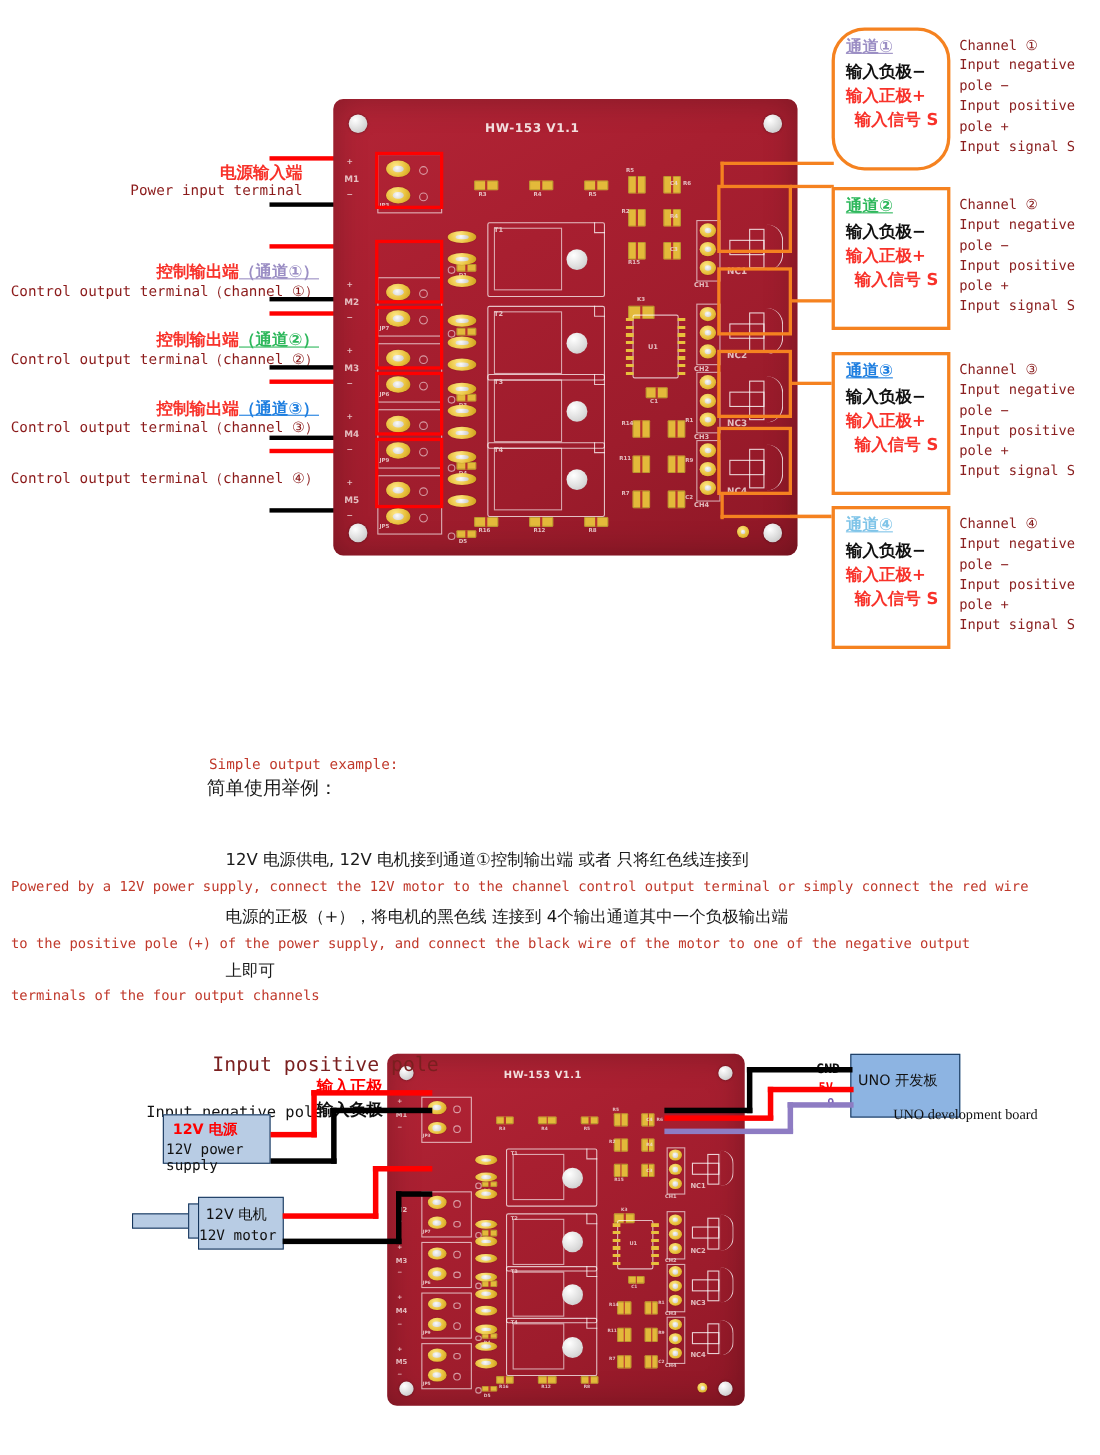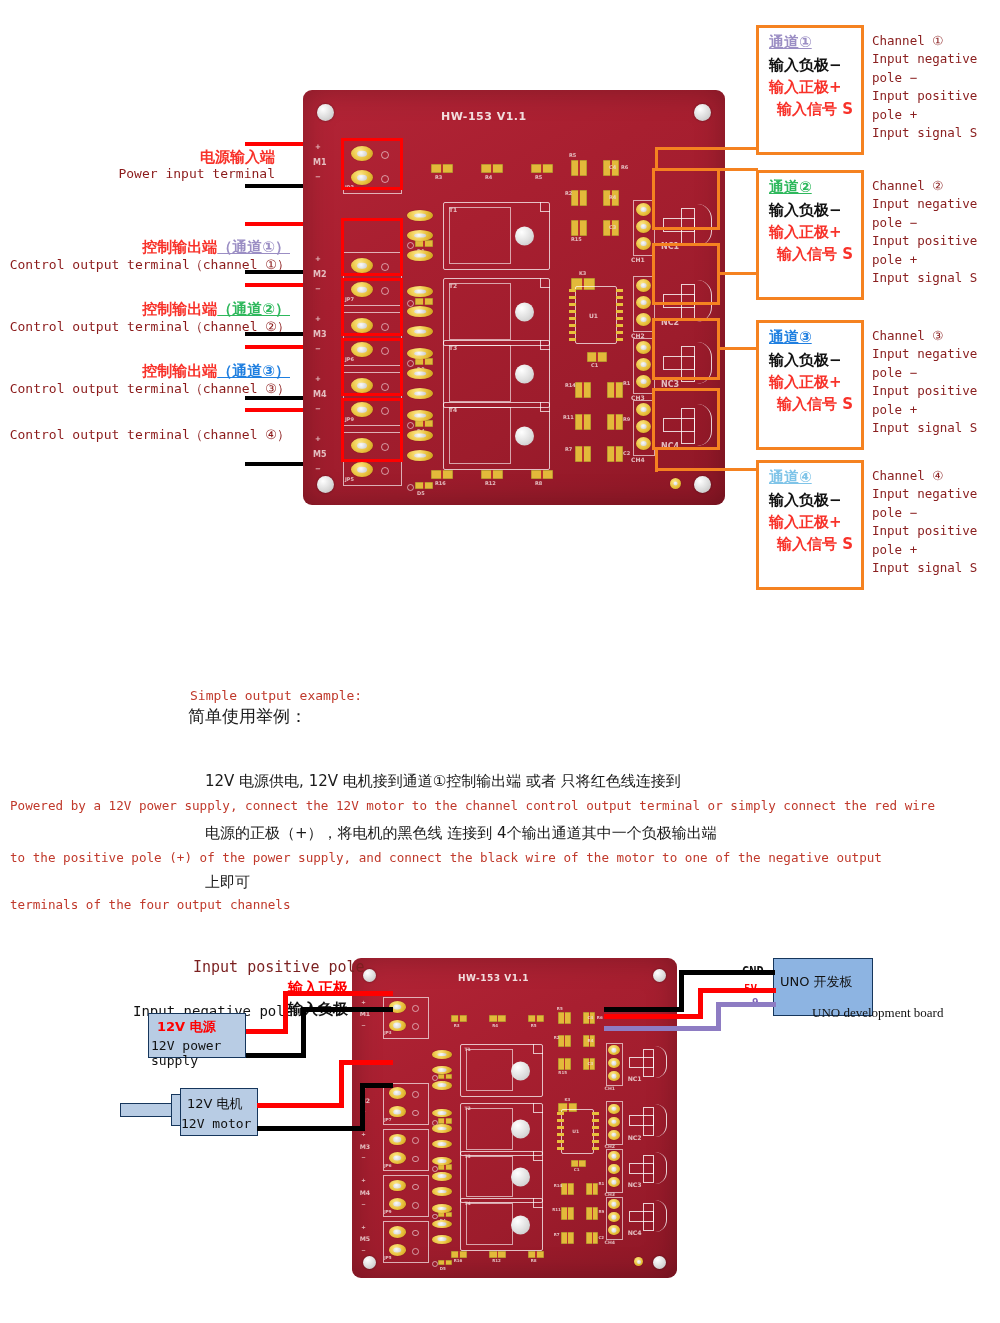--- a/index.html
+++ b/index.html
@@ -388,21 +388,21 @@
 
 <div class="wire" style="left:718px;top:168px;width:40px;height:3px;background:#f58220;"></div>
 <div class="wire" style="left:718px;top:272px;width:40px;height:3px;background:#f58220;"></div>
 <div class="wire" style="left:718px;top:347px;width:40px;height:3px;background:#f58220;"></div>
 <div class="wire" style="left:718px;top:468px;width:40px;height:3px;background:#f58220;"></div>
 <div class="wire" style="left:655px;top:147px;width:3px;height:24px;background:#f58220;"></div>
 <div class="wire" style="left:655px;top:147px;width:103px;height:3px;background:#f58220;"></div>
 <div class="wire" style="left:655px;top:450px;width:3px;height:22px;background:#f58220;"></div>
 <div class="wire" style="left:655px;top:468px;width:103px;height:3px;background:#f58220;"></div>
 
-<div class="chbox" style="left:756px;top:25px;width:108px;height:130px;">
+<div class="chbox" style="left:756px;top:25px;width:108px;height:130px;border-radius:30px;">
   <div class="hdr" style="color:#9b8ec4;">通道①</div>
   <div class="ln neg">输入负极−</div>
   <div class="ln pos">输入正极+</div>
   <div class="ln sig">输入信号 S</div>
 </div>
 <div class="chen" style="left:872px;top:32px;">Channel ①
 Input negative
 pole −
 Input positive
 pole +
@@ -717,21 +717,21 @@
     </div>
     <div class="silk-lbl" style="left: 252.56px; top: 281.82px; font-size: 4.62px;">CH4</div>
     <div class="relaysilk" style="left: 274.12px; top: 238.7px; width: 44.66px; height: 44.66px;">
       <div style="position:absolute;left:3.08px;top:13.86px;width:23.1px;height:9.24px;border:1px solid rgba(255,255,255,.8);"></div>
       <div style="position:absolute;left:16.94px;top:6.16px;width:9.24px;height:26.18px;border:1px solid rgba(255,255,255,.8);"></div>
       <div style="position:absolute;left:29.26px;top:3.08px;width:10.780000000000001px;height:32.34px;border-right:1px solid rgba(255,255,255,.8);border-radius:0 15.4px 15.4px 0;"></div>
     </div>
     <div class="silk-lbl" style="left: 275.66px; top: 271.04px; font-size: 6.16px;">NC4</div>
   </div>
 
-<div class="abs" style="left:193px;top:958px;font-size:15px;color:#7a1f1f;font-family:'DejaVu Sans Mono','Liberation Mono',monospace;">Input positive pole</div>
+<div class="abs" style="left:193px;top:958px;font-size:18px;color:#7a1f1f;font-family:'DejaVu Sans Mono','Liberation Mono',monospace;">Input positive pole</div>
 <div class="abs" style="left:288px;top:979px;font-size:15px;color:#ff0000;font-weight:bold;font-family:'DejaVu Sans','Liberation Sans',sans-serif;">输入正极</div>
 <div class="abs" style="left:133px;top:1003px;font-size:14px;color:#111;font-family:'DejaVu Sans Mono','Liberation Mono',monospace;">Input negative pole</div>
 <div class="abs" style="left:288px;top:1000px;font-size:15px;color:#111;font-weight:bold;font-family:'DejaVu Sans','Liberation Sans',sans-serif;">输入负极</div>
 
 <div class="bluebox" style="left:148px;top:1013px;width:98px;height:45px;">
   <div class="abs" style="left:8px;top:4px;font-size:13px;color:#ff0000;font-weight:bold;font-family:'DejaVu Sans','Liberation Sans',sans-serif;">12V 电源</div>
   <div class="abs bb-en" style="left:2px;top:24px;">12V power supply</div>
 </div>
 
 <div class="abs" style="left:120px;top:1103px;width:52px;height:12px;background:#b8cce4;border:1px solid #16365c;"></div>

